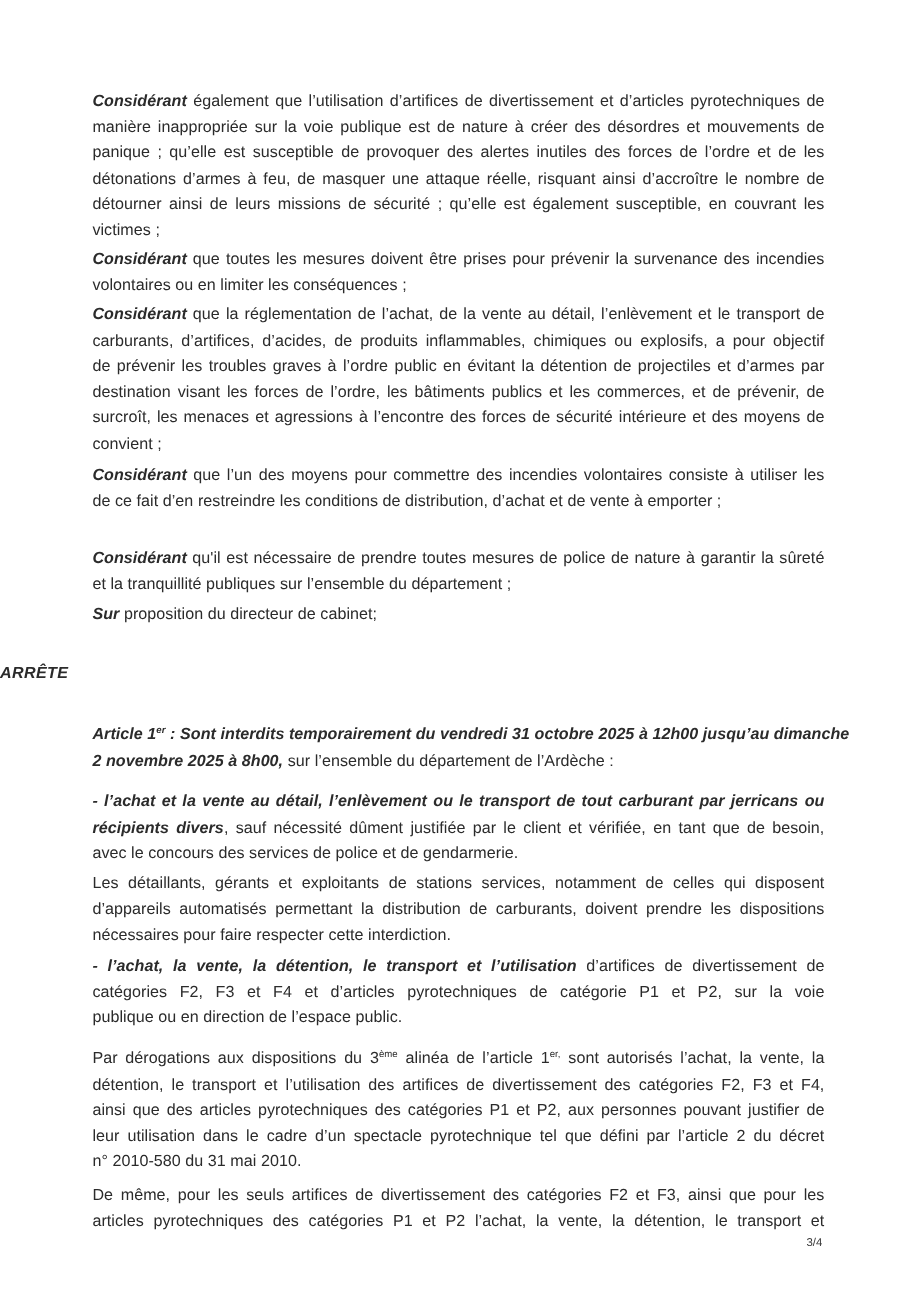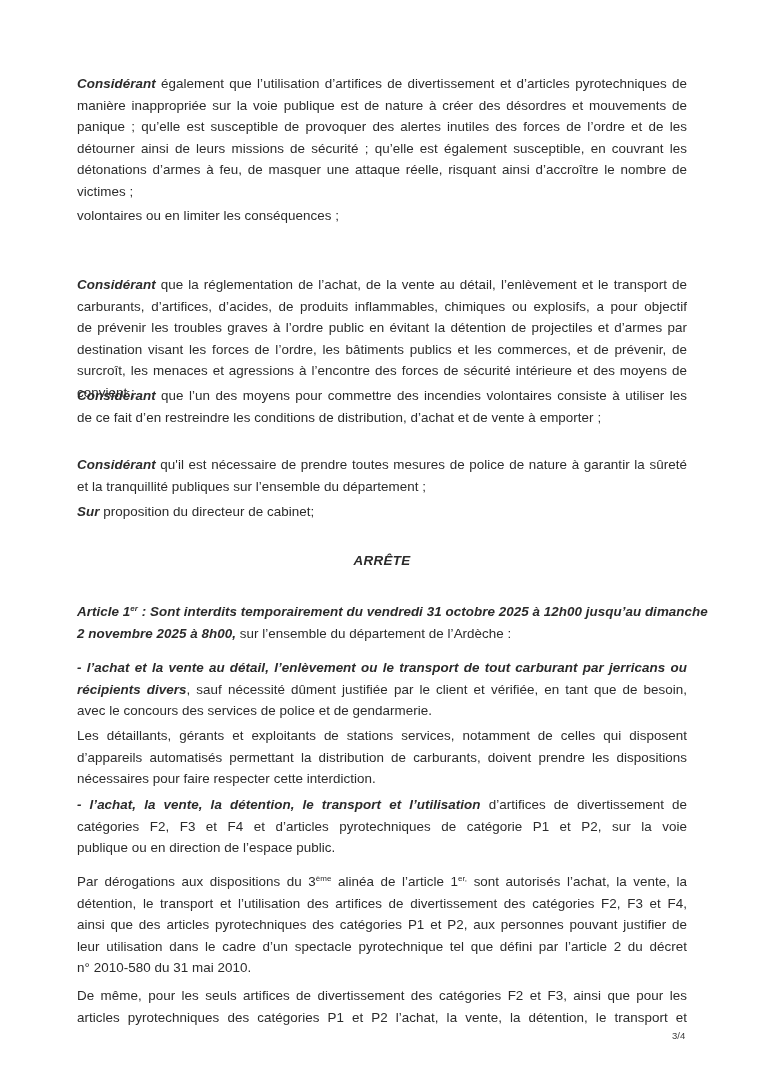--- a/index.html
+++ b/index.html
@@ -5,44 +5,45 @@
   html, body { margin: 0; padding: 0; background: #ffffff; }
   body { width: 764px; height: 1080px; overflow: hidden; position: relative;
          font-family: "Liberation Sans", "DejaVu Sans", sans-serif; color: #2b2b2b; }
   .page { position: absolute; left: 0; top: 0; width: 764px; height: 796px; background: #fff; }
   .para { position: absolute; left: 77px; width: 610px; font-size: 13.4px; line-height: 21.6px;
           text-align: justify; letter-spacing: 0.05px; }
   .para .ln { display: block; height: 21.6px; white-space: nowrap; text-align-last: justify; }
   .para .ln.last { text-align-last: left; }
   b.i, .bi { font-weight: bold; font-style: italic; }
   .u { }
-  .title { position: absolute; left: 0; width: 764px; text-align: center; top: 553px;
+  .title { position: absolute; left: 0; width: 764px; top: 553px;
            font-size: 13.4px; font-weight: bold; font-style: italic; letter-spacing: 0.3px; }
   .pagenum { position: absolute; left: 672px; top: 1030px; font-size: 9.5px; color: #3a3a3a; }
   sup { font-size: 8px; line-height: 0; vertical-align: 5px; }
 </style>
 </head>
 <body>
 
 <div class="page">
 
   <div class="para" style="top:73px;">
     <span class="ln"><span class="bi">Considérant</span><span> également que l’utilisation d’artifices de divertissement et d’articles pyrotechniques de</span></span>
     <span class="ln">manière inappropriée sur la voie publique est de nature à créer des désordres et mouvements de</span>
     <span class="ln">panique ; qu’elle est susceptible de provoquer des alertes inutiles des forces de l’ordre et de les</span>
+    <span class="ln">détonations d’armes à feu, de masquer une attaque réelle, risquant ainsi d’accroître le nombre de</span>
     <span class="ln">détourner ainsi de leurs missions de sécurité ; qu’elle est également susceptible, en couvrant les</span>
-    <span class="ln">détonations d’armes à feu, de masquer une attaque réelle, risquant ainsi d’accroître le nombre de</span>
     <span class="ln last">victimes ;</span>
   </div>
 
   <div class="para" style="top:205px;">
+    <span class="ln"><span class="bi">Considérant</span><span> que toutes les mesures doivent être prises pour prévenir la survenance des incendies</span></span>
     <span class="ln last">volontaires ou en limiter les conséquences ;</span>
   </div>
 
-  <div class="para" style="top:251px;margin-top:23px;">
+  <div class="para" style="top:251px;">
     <span class="ln"><span class="bi">Considérant</span><span> que la réglementation de l’achat, de la vente au détail, l’enlèvement et le transport de</span></span>
     <span class="ln">carburants, d’artifices, d’acides, de produits inflammables, chimiques ou explosifs, a pour objectif</span>
     <span class="ln">de prévenir les troubles graves à l’ordre public en évitant la détention de projectiles et d’armes par</span>
     <span class="ln">destination visant les forces de l’ordre, les bâtiments publics et les commerces, et de prévenir, de</span>
     <span class="ln">surcroît, les menaces et agressions à l’encontre des forces de sécurité intérieure et des moyens de</span>
     <span class="ln last">convient ;</span>
   </div>
 
   <div class="para" style="top:385px;">
     <span class="ln"><span class="bi">Considérant</span><span> que l’un des moyens pour commettre des incendies volontaires consiste à utiliser les</span></span>

